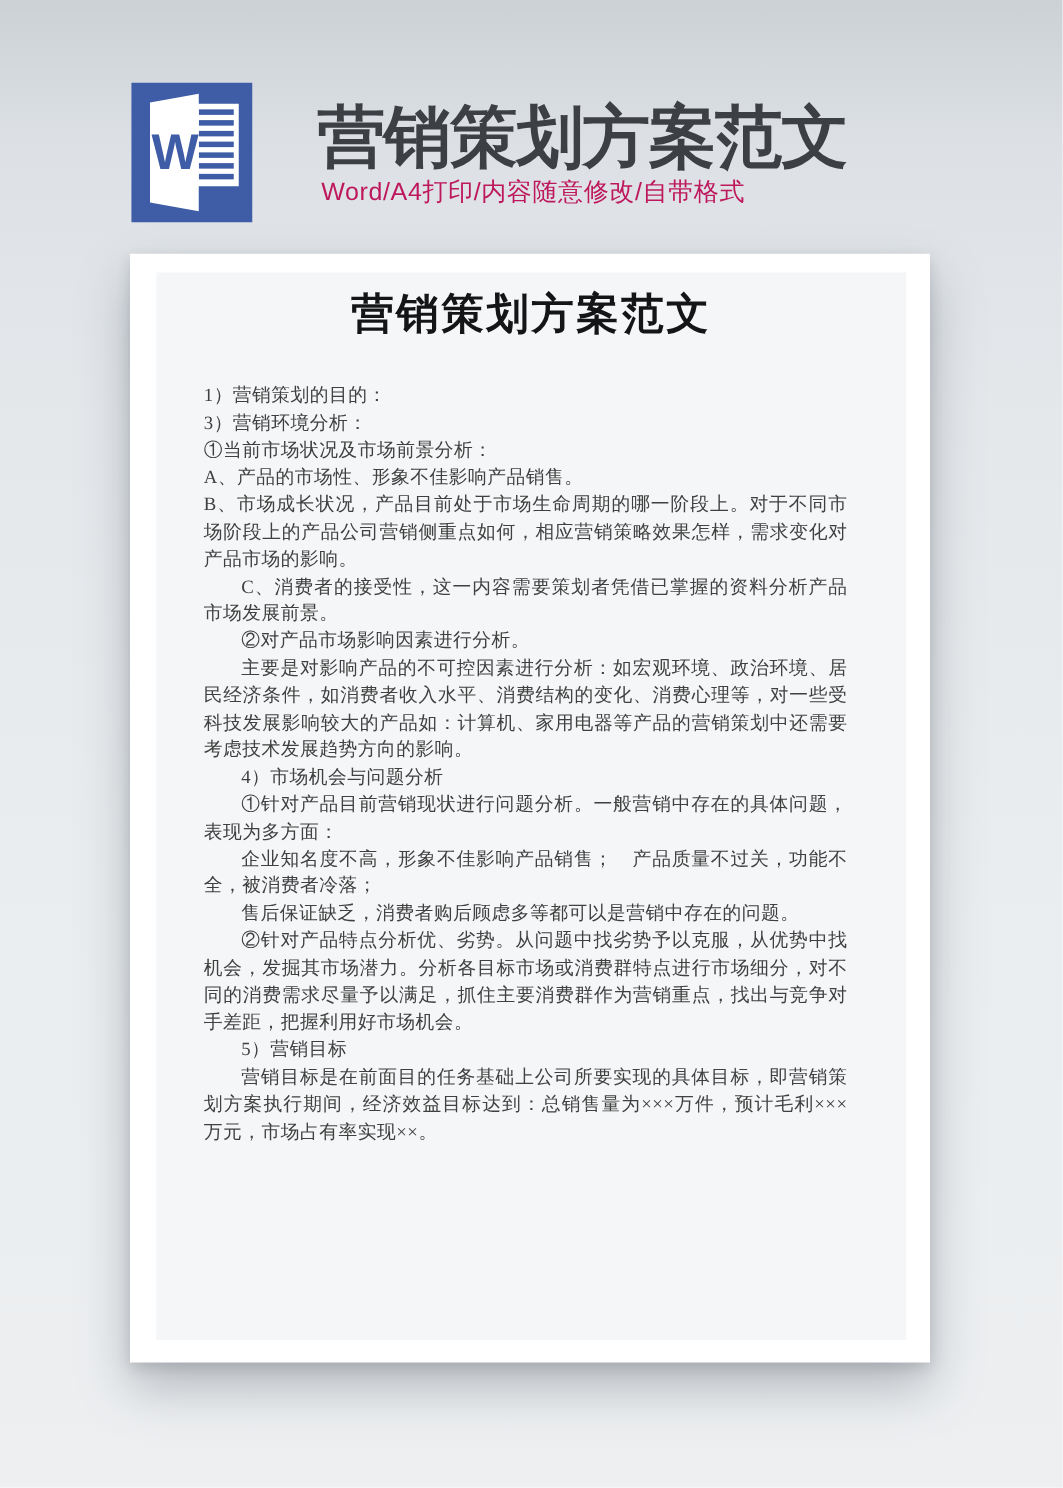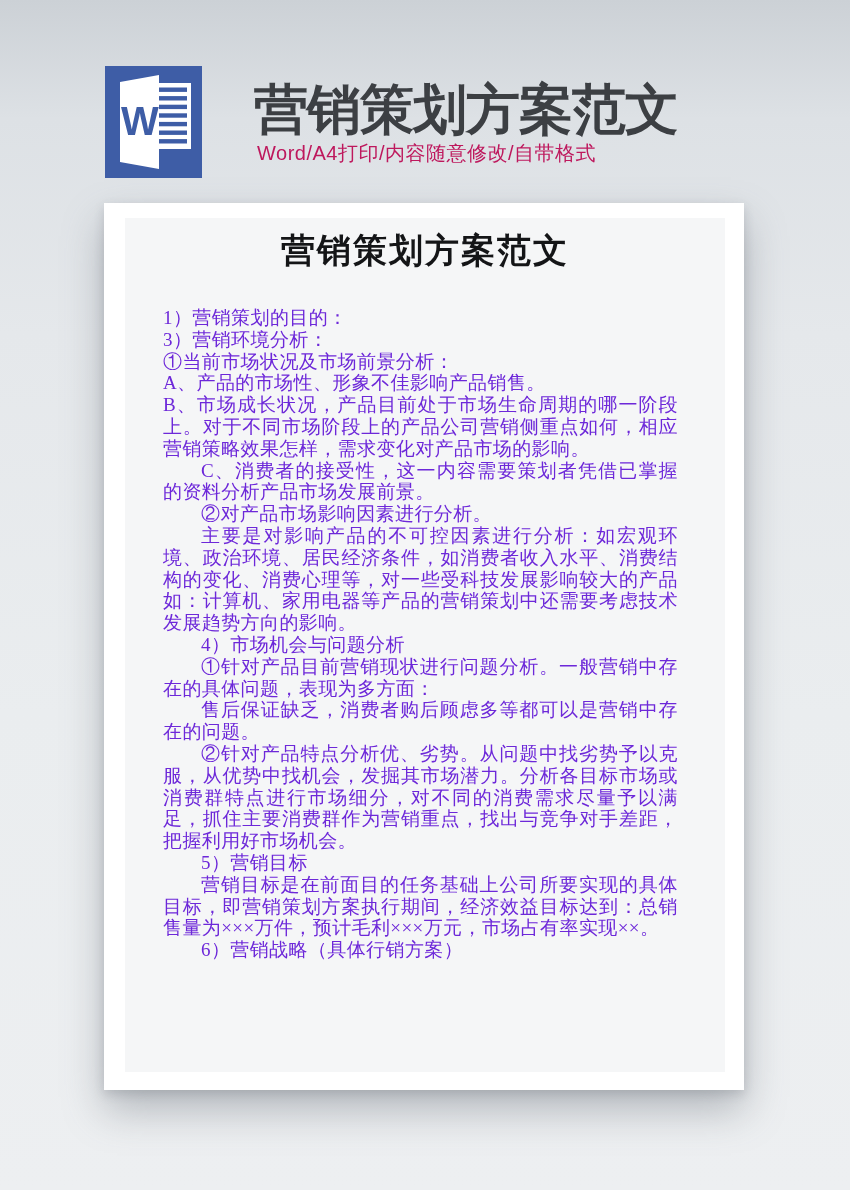--- a/index.html
+++ b/index.html
@@ -35,22 +35,22 @@
   }
   .doc-title {
     margin:10px 0 0 0; text-align:center;
     font-family:"Liberation Serif","DejaVu Serif",serif;
     font-size:34px; font-weight:bold; color:#141517;
     letter-spacing:2px;
   }
   .doc-body {
     margin:33px 47px 0 38px;
     font-family:"Liberation Serif","DejaVu Serif",serif;
-    font-size:19px; line-height:21.8px; letter-spacing:0.4px;
-    color:#6d28d9; text-align:justify;
+    font-size:15px; line-height:21.8px; letter-spacing:0.4px;
+    color:#404040; text-align:justify;
   }
   .doc-body p { margin:0; }
   .doc-body p.indent { text-indent:2em; }
 </style>
 </head>
 <body>
 
 <div class="header">
   <svg class="word-icon" viewBox="0 0 97 112" xmlns="http://www.w3.org/2000/svg">
     <rect x="0" y="0" width="97" height="112" fill="#3e5da6"></rect>
@@ -80,20 +80,20 @@
         <p class="">1）营销策划的目的：</p>
         <p class="">3）营销环境分析：</p>
         <p class="">①当前市场状况及市场前景分析：</p>
         <p class="">A、产品的市场性、形象不佳影响产品销售。</p>
         <p class="">B、市场成长状况，产品目前处于市场生命周期的哪一阶段上。对于不同市场阶段上的产品公司营销侧重点如何，相应营销策略效果怎样，需求变化对产品市场的影响。</p>
         <p class="indent">C、消费者的接受性，这一内容需要策划者凭借已掌握的资料分析产品市场发展前景。</p>
         <p class="indent">②对产品市场影响因素进行分析。</p>
         <p class="indent">主要是对影响产品的不可控因素进行分析：如宏观环境、政治环境、居民经济条件，如消费者收入水平、消费结构的变化、消费心理等，对一些受科技发展影响较大的产品如：计算机、家用电器等产品的营销策划中还需要考虑技术发展趋势方向的影响。</p>
         <p class="indent">4）市场机会与问题分析</p>
         <p class="indent">①针对产品目前营销现状进行问题分析。一般营销中存在的具体问题，表现为多方面：</p>
+        <p class="indent">企业知名度不高，形象不佳影响产品销售；　产品质量不过关，功能不全，被消费者冷落；</p>
         <p class="indent">售后保证缺乏，消费者购后顾虑多等都可以是营销中存在的问题。</p>
         <p class="indent">②针对产品特点分析优、劣势。从问题中找劣势予以克服，从优势中找机会，发掘其市场潜力。分析各目标市场或消费群特点进行市场细分，对不同的消费需求尽量予以满足，抓住主要消费群作为营销重点，找出与竞争对手差距，把握利用好市场机会。</p>
         <p class="indent">5）营销目标</p>
         <p class="indent">营销目标是在前面目的任务基础上公司所要实现的具体目标，即营销策划方案执行期间，经济效益目标达到：总销售量为×××万件，预计毛利×××万元，市场占有率实现××。</p>
-        <p class="indent">6）营销战略（具体行销方案）</p>
       </div>
   </div>
 </div>
 
 </body></html>

